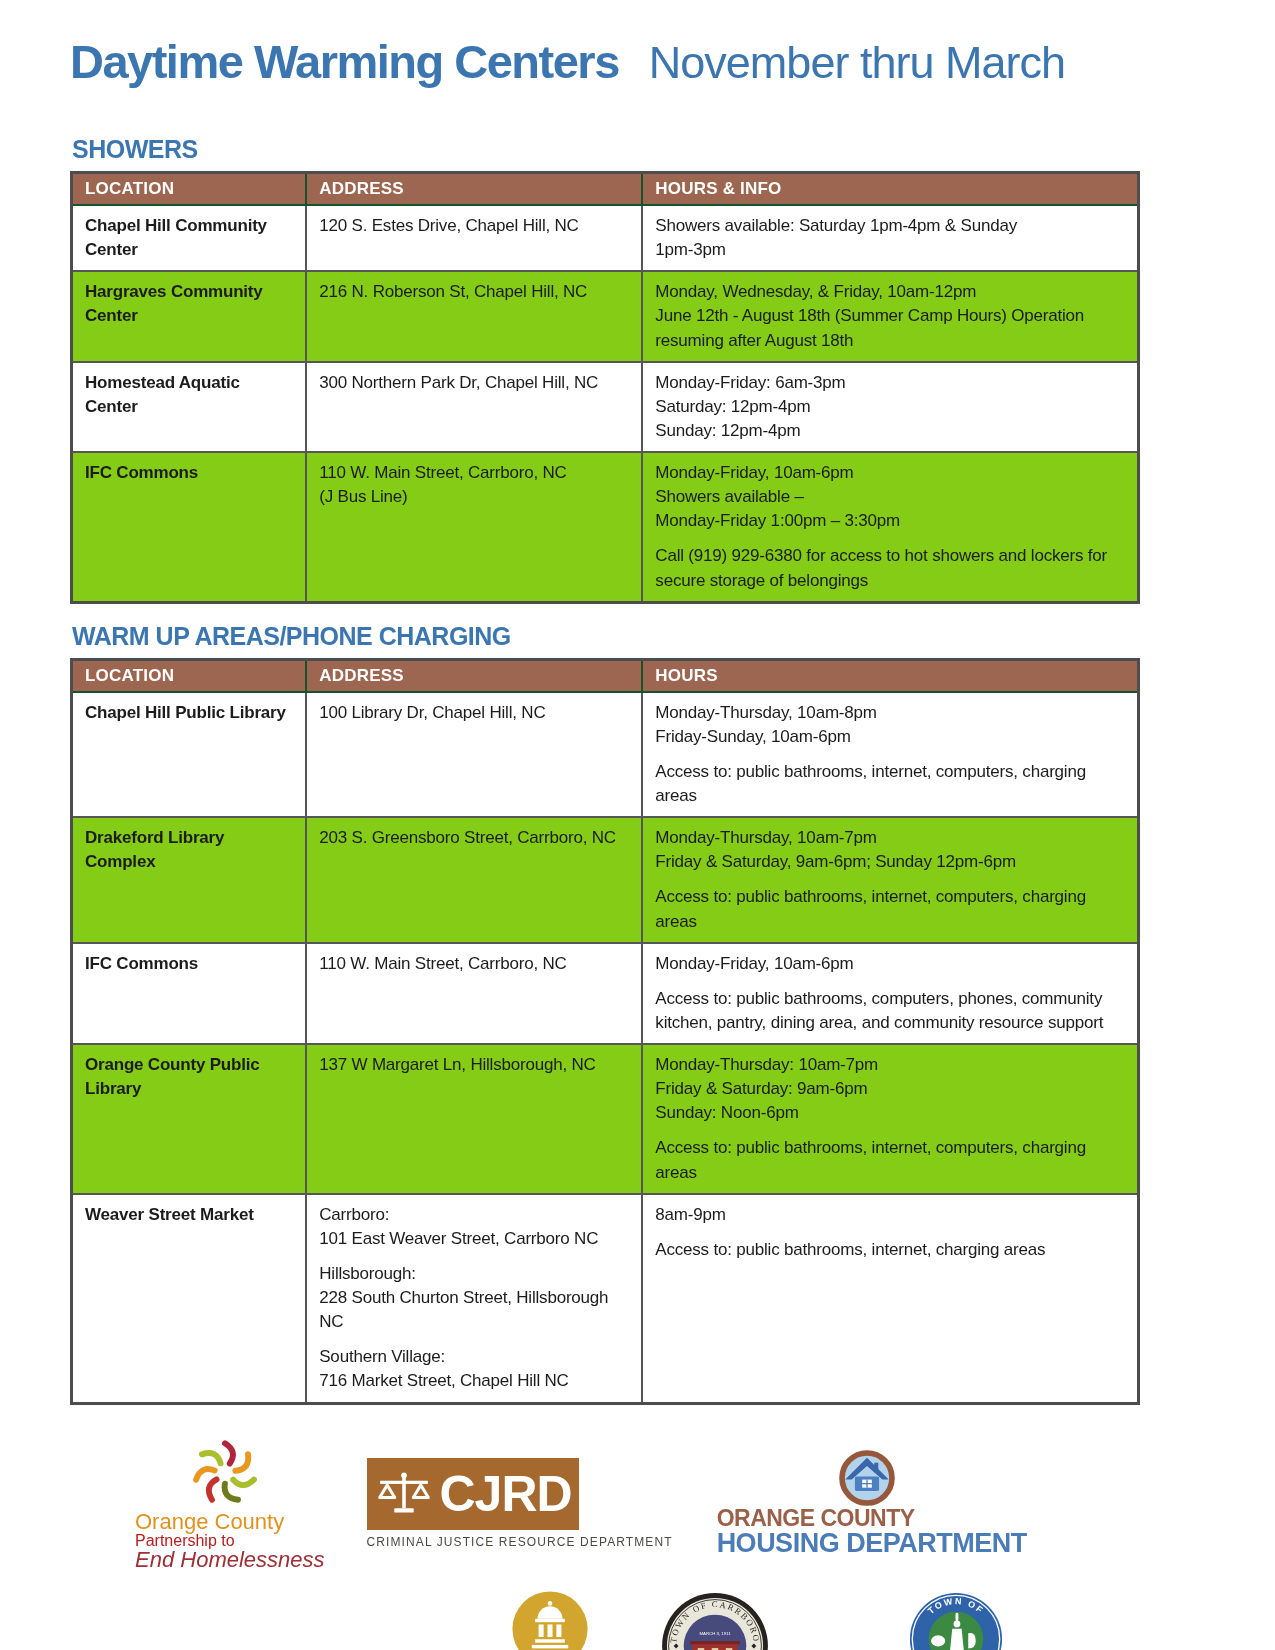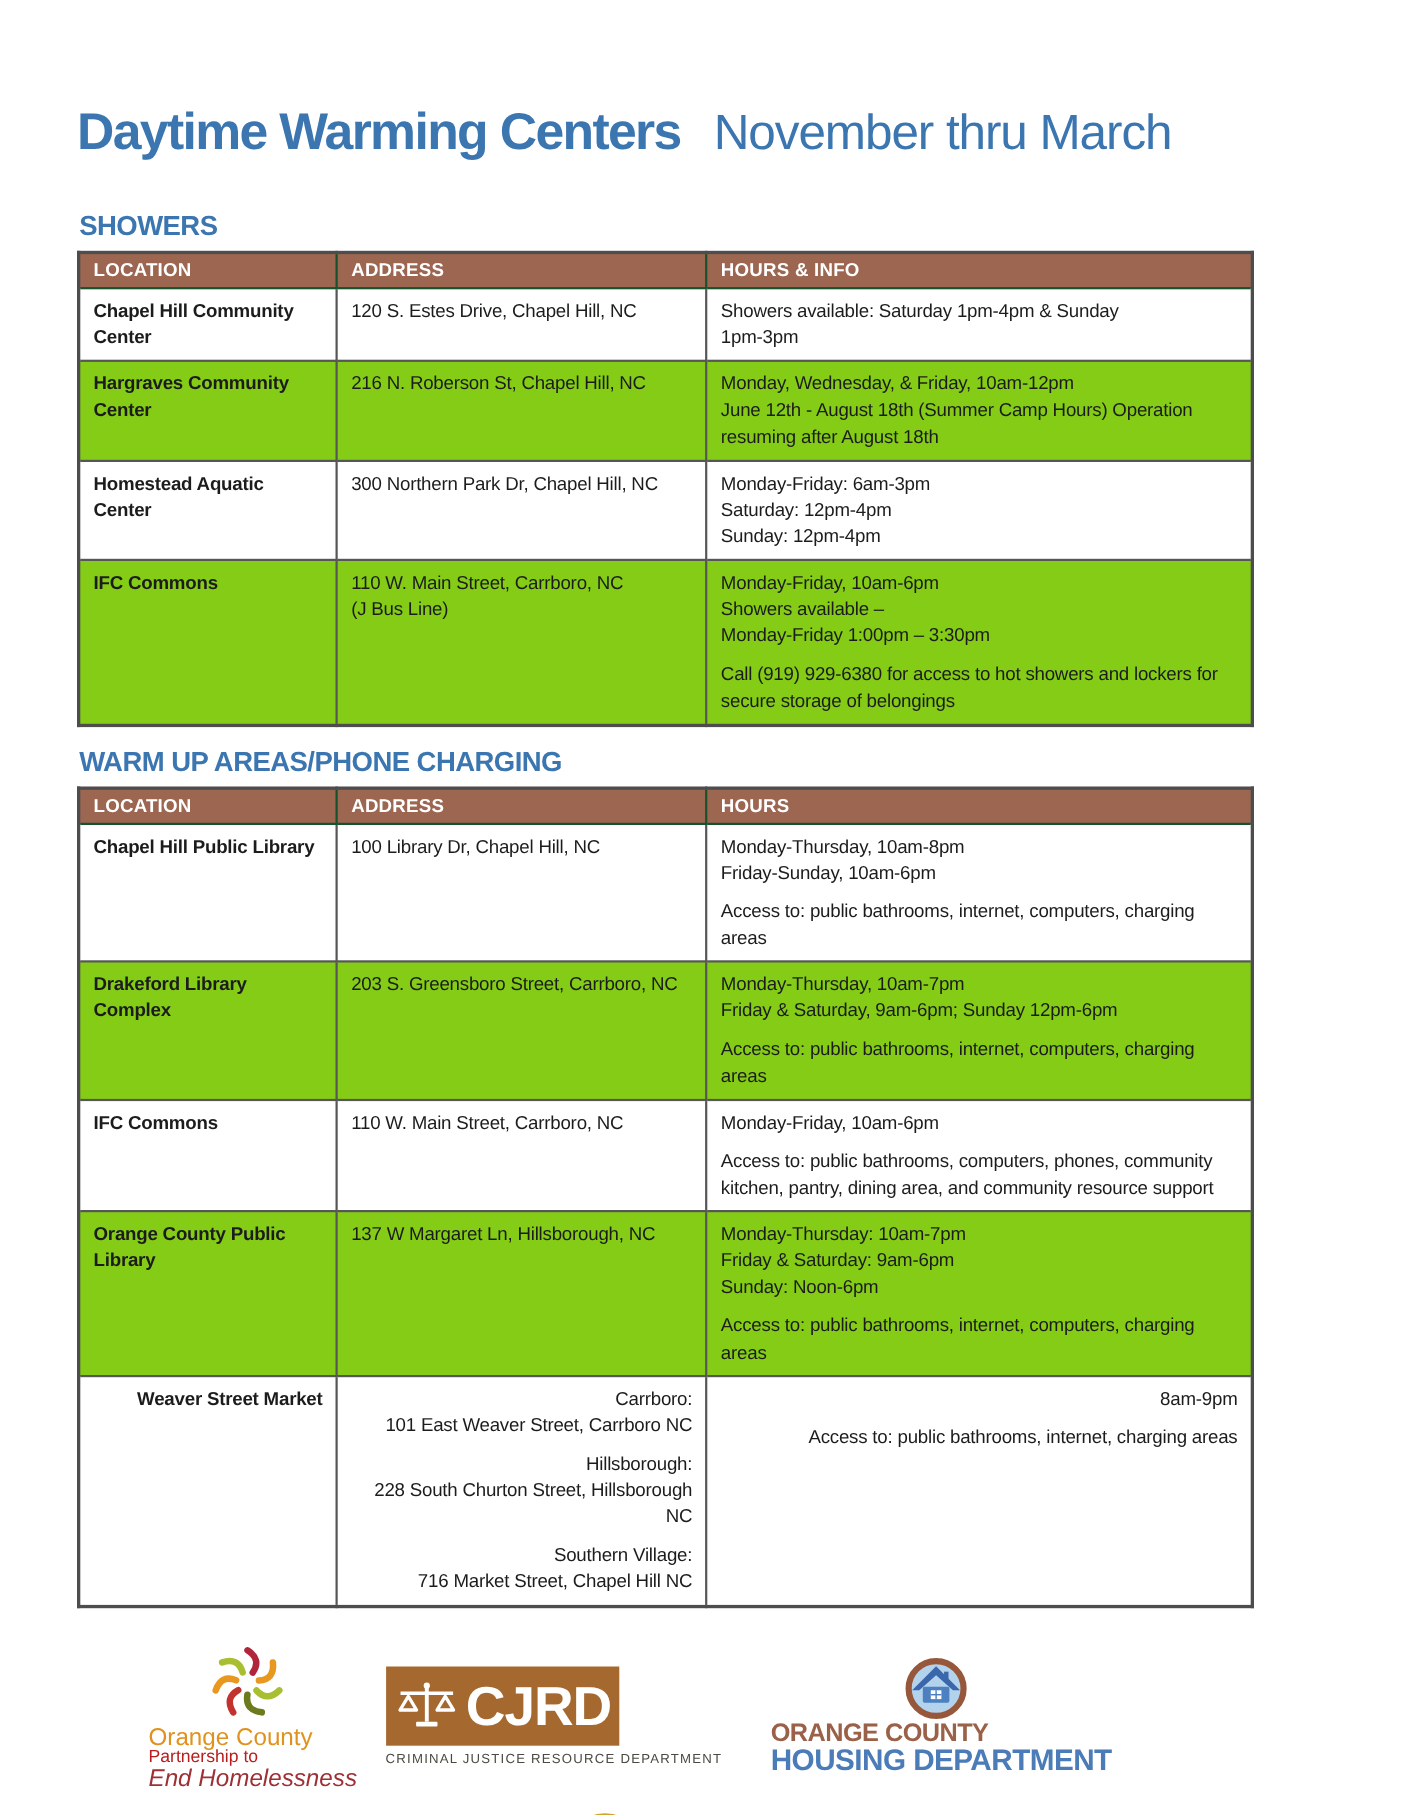--- a/index.html
+++ b/index.html
@@ -2,21 +2,21 @@
 <html><head>
 <meta charset="utf-8">
 <style>
   html,body{margin:0;padding:0;background:#ffffff;}
   .page{
     width:1275px;min-height:1650px;background:#fff;overflow:hidden;
     font-family:"Liberation Sans",sans-serif;color:#1c1c1c;box-sizing:border-box;
     padding:0 135px 0 70px;
   }
   
-  .titlebar{margin-top:91px;white-space:nowrap;}
+  .titlebar{margin-top:34px;white-space:nowrap;}
   .title-main{font-size:47px;font-weight:bold;color:#3c76b0;letter-spacing:-1.5px;}
   .title-sub{font-size:45px;font-weight:normal;color:#3c76b0;letter-spacing:-1px;margin-left:30px;}
   
   h2.section{color:#3c76b0;font-size:25px;font-weight:bold;margin:46px 0 7px 2px;letter-spacing:-0.5px;}
   h2.section.second{margin-top:18px;}
   
   table.info{width:100%;border-collapse:collapse;border:3px solid #4d4d4d;table-layout:fixed;}
   table.info col.c1{width:22%;} table.info col.c2{width:31.5%;} table.info col.c3{width:46.5%;}
   table.info th{
     background:#9c6651;color:#ffffff;text-align:left;font-size:17px;font-weight:bold;
@@ -31,30 +31,30 @@
   .para + .para{margin-top:11px;}
   .addr-title{font-weight:normal;}
   #table-0 tbody tr:nth-child(1){height:62px;}
   #table-0 tbody tr:nth-child(2){height:84px;}
   #table-0 tbody tr:nth-child(3){height:84px;}
   #table-0 tbody tr:nth-child(4){height:136px;}
   #table-1 tbody tr:nth-child(1){height:96px;}
   #table-1 tbody tr:nth-child(2){height:86px;}
   #table-1 tbody tr:nth-child(3){height:89px;}
   #table-1 tbody tr:nth-child(4){height:116px;}
-  #table-1 tbody tr:nth-child(5){height:171px;text-align:right;}
+  #table-1 tbody tr:nth-child(5){height:171px;}
   
   .footer{margin-top:30px;}
   .logo-row1{display:flex;align-items:center;margin-left:55px;}
   .logo{display:flex;align-items:center;flex-direction:column;}
   .partnership .ptext{margin-left:10px;line-height:1.02;}
   .p1{color:#e0921f;font-size:22px;}
   .p2{color:#b91c1c;font-size:16px;}
   .p3{color:#9d2f35;font-size:22px;font-style:italic;}
-  .cjrd-wrap{margin-left:26px;text-align:center;}
+  .cjrd-wrap{margin-left:42px;text-align:center;}
   .cjrd-box{
     width:212px;height:72px;background:#a5682f;display:flex;align-items:center;
     justify-content:center;gap:4px;
   }
   .cjrd-abbr{color:#fff;font-size:50px;font-weight:bold;letter-spacing:-1px;}
   .cjrd-cap{margin-top:5px;font-size:12px;color:#4a4a42;letter-spacing:1.1px;white-space:nowrap;}
   .housing{margin-left:34px;align-items:center;}
   .housing .htext{margin-left:10px;line-height:1.0;}
   .h1{color:#9a6148;font-size:23px;font-weight:bold;letter-spacing:-0.5px;}
   .h2{color:#4b7cb8;font-size:27px;font-weight:bold;letter-spacing:-0.5px;}

